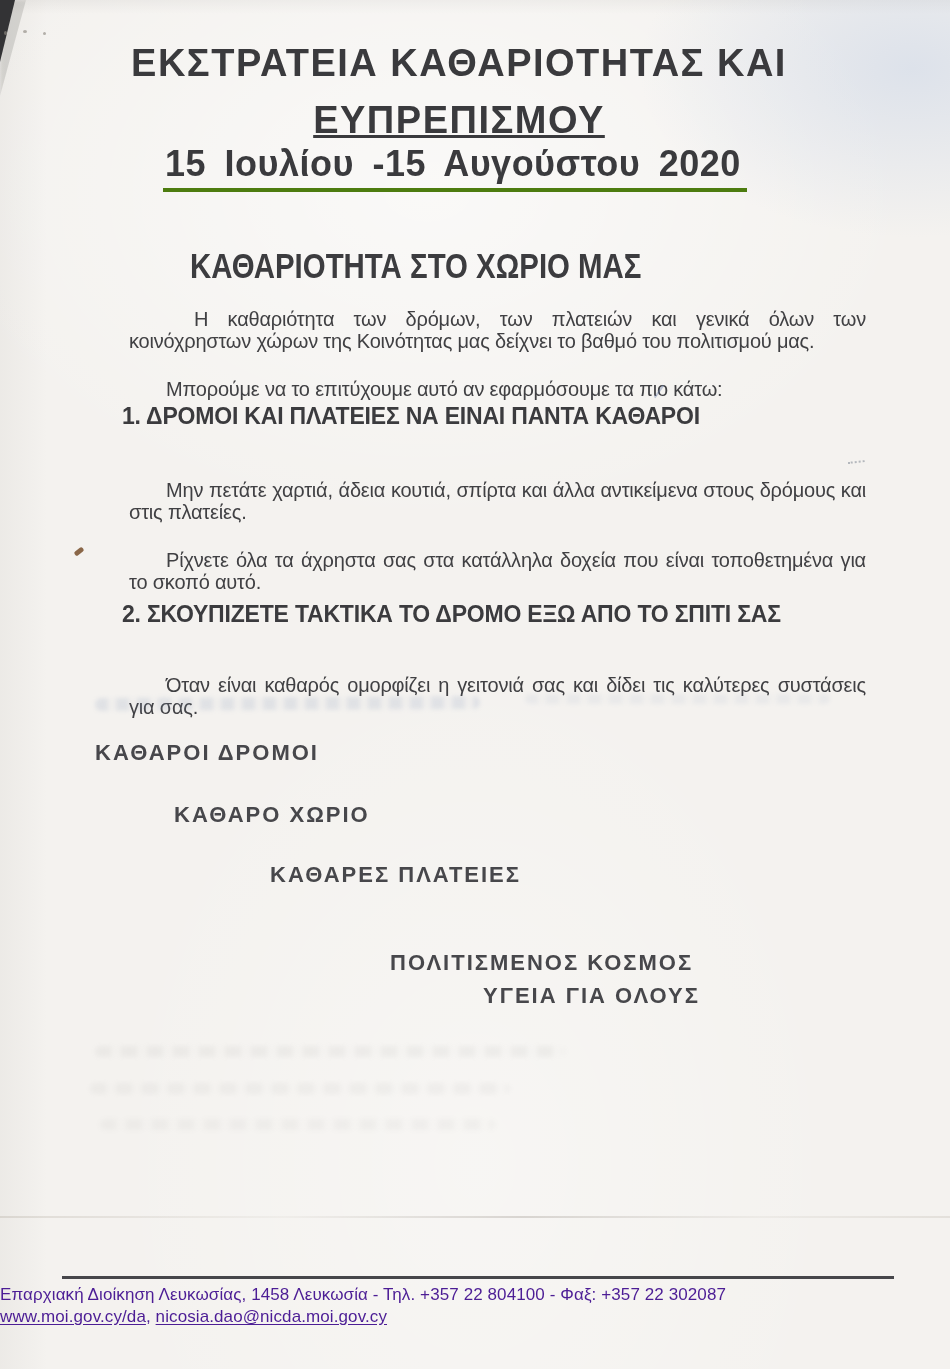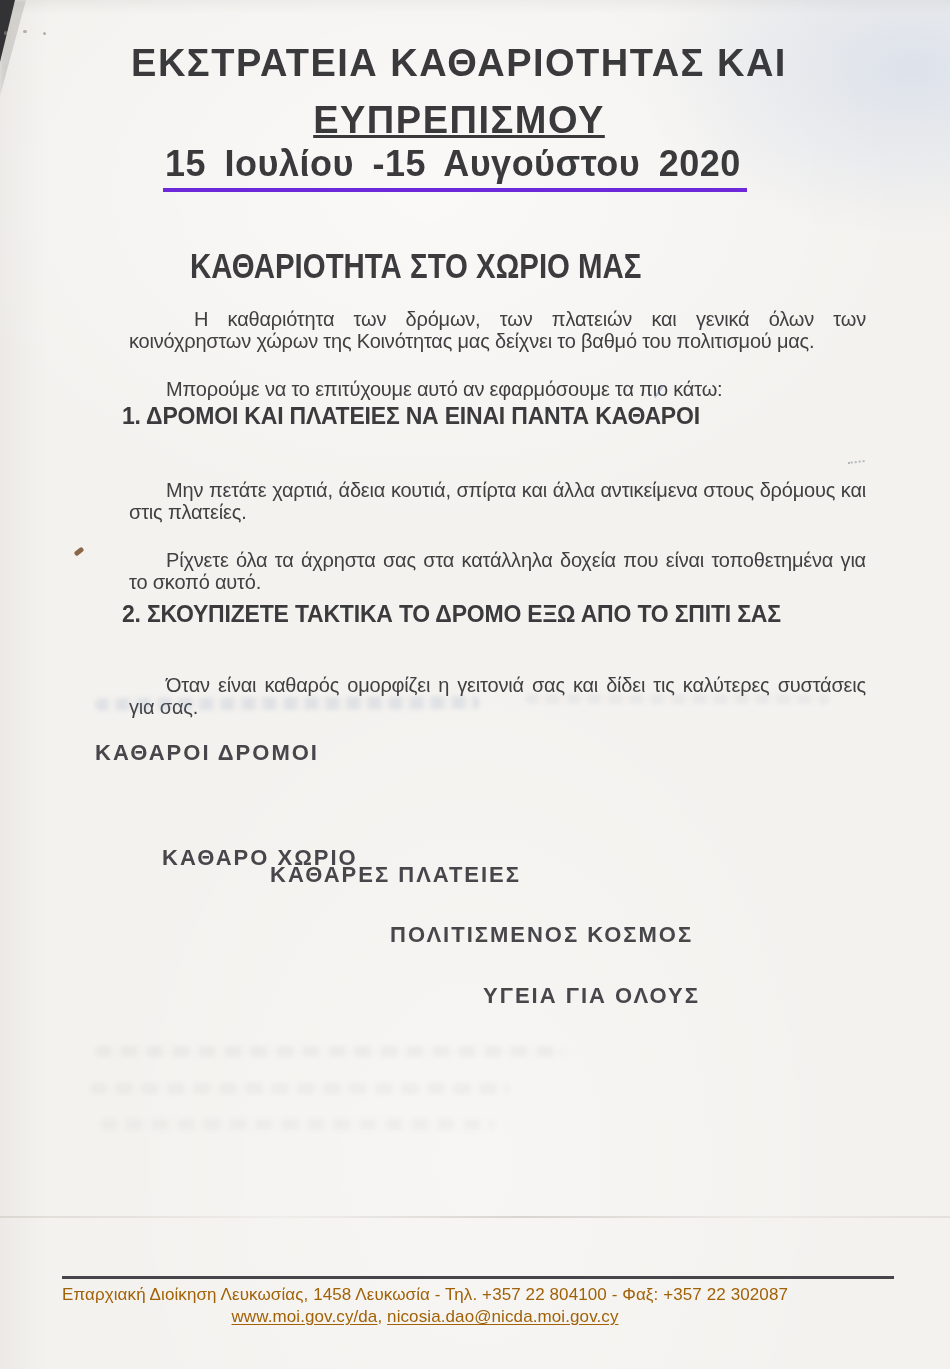--- a/index.html
+++ b/index.html
@@ -29,21 +29,21 @@
     font-size: 38px; font-weight: bold; letter-spacing: 1.5px;
     color: #3a3a3d;
   }
   #title1 { top: 42px; }
   #title2 { top: 99px; text-decoration: underline; }
   .date-range {
     top: 143px; left: 163px;
     font-size: 36px; font-weight: bold; letter-spacing: 0.5px;
     word-spacing: 8px; color: #3a3a3d;
     padding: 0 6px 3px 2px;
-    border-bottom: 4px solid #6d28d9;
+    border-bottom: 4px solid #4d7c0f;
   }
   .section-heading {
     top: 246px; left: 190px;
     font-size: 35px; font-weight: bold; letter-spacing: 0px;
     transform: scaleX(0.84); transform-origin: left top;
     color: #3c3c3f; white-space: nowrap;
   }
   .body-par {
     left: 85px; width: 737px;
     font-size: 20px; line-height: 22px; letter-spacing: -0.2px;
@@ -59,28 +59,28 @@
   #rh2 { top: 601px; }
   #p1a { top: 459px; text-indent: 37px; }
   #p1b { top: 529px; text-indent: 37px; }
   #p2a { top: 654px; text-indent: 37px; }
 
   .slogan {
     font-size: 22px; font-weight: bold; letter-spacing: 2px;
     color: #47474b; white-space: nowrap;
   }
   #sl0 { top: 740px; left: 95px; }
-  #sl1 { top: 802px; left: 162px; margin-top: 43px; }
+  #sl1 { top: 802px; left: 174px; }
   #sl2 { top: 862px; left: 270px; }
-  #sl3 { top: 922px; left: 390px; }
+  #sl3 { top: 950px; left: 390px; }
   #sl4 { top: 983px; left: 483px; }
 
   
   .footer-rule { top: 1276px; left: 62px; width: 832px; height: 2.5px; background: #46464a; }
-  .footer-line { left: 0; width: 850px; text-align: center; font-size: 17px; color: #a16207; letter-spacing: 0.1px; }
+  .footer-line { left: 0; width: 850px; font-size: 17px; color: #4c1d95; letter-spacing: 0.1px; }
   #footer1 { top: 1285px; }
   #footer2 { top: 1307px; }
   .f-link { text-decoration: underline; text-underline-offset: 2px; }
 
   
   .artifact { pointer-events: none; z-index: 3; position: absolute; }
   .corner-wedge {
     top: 0; left: 0; width: 30px; height: 92px;
     background: #333335;
     clip-path: polygon(0 0, 15px 0, 0 62px);

